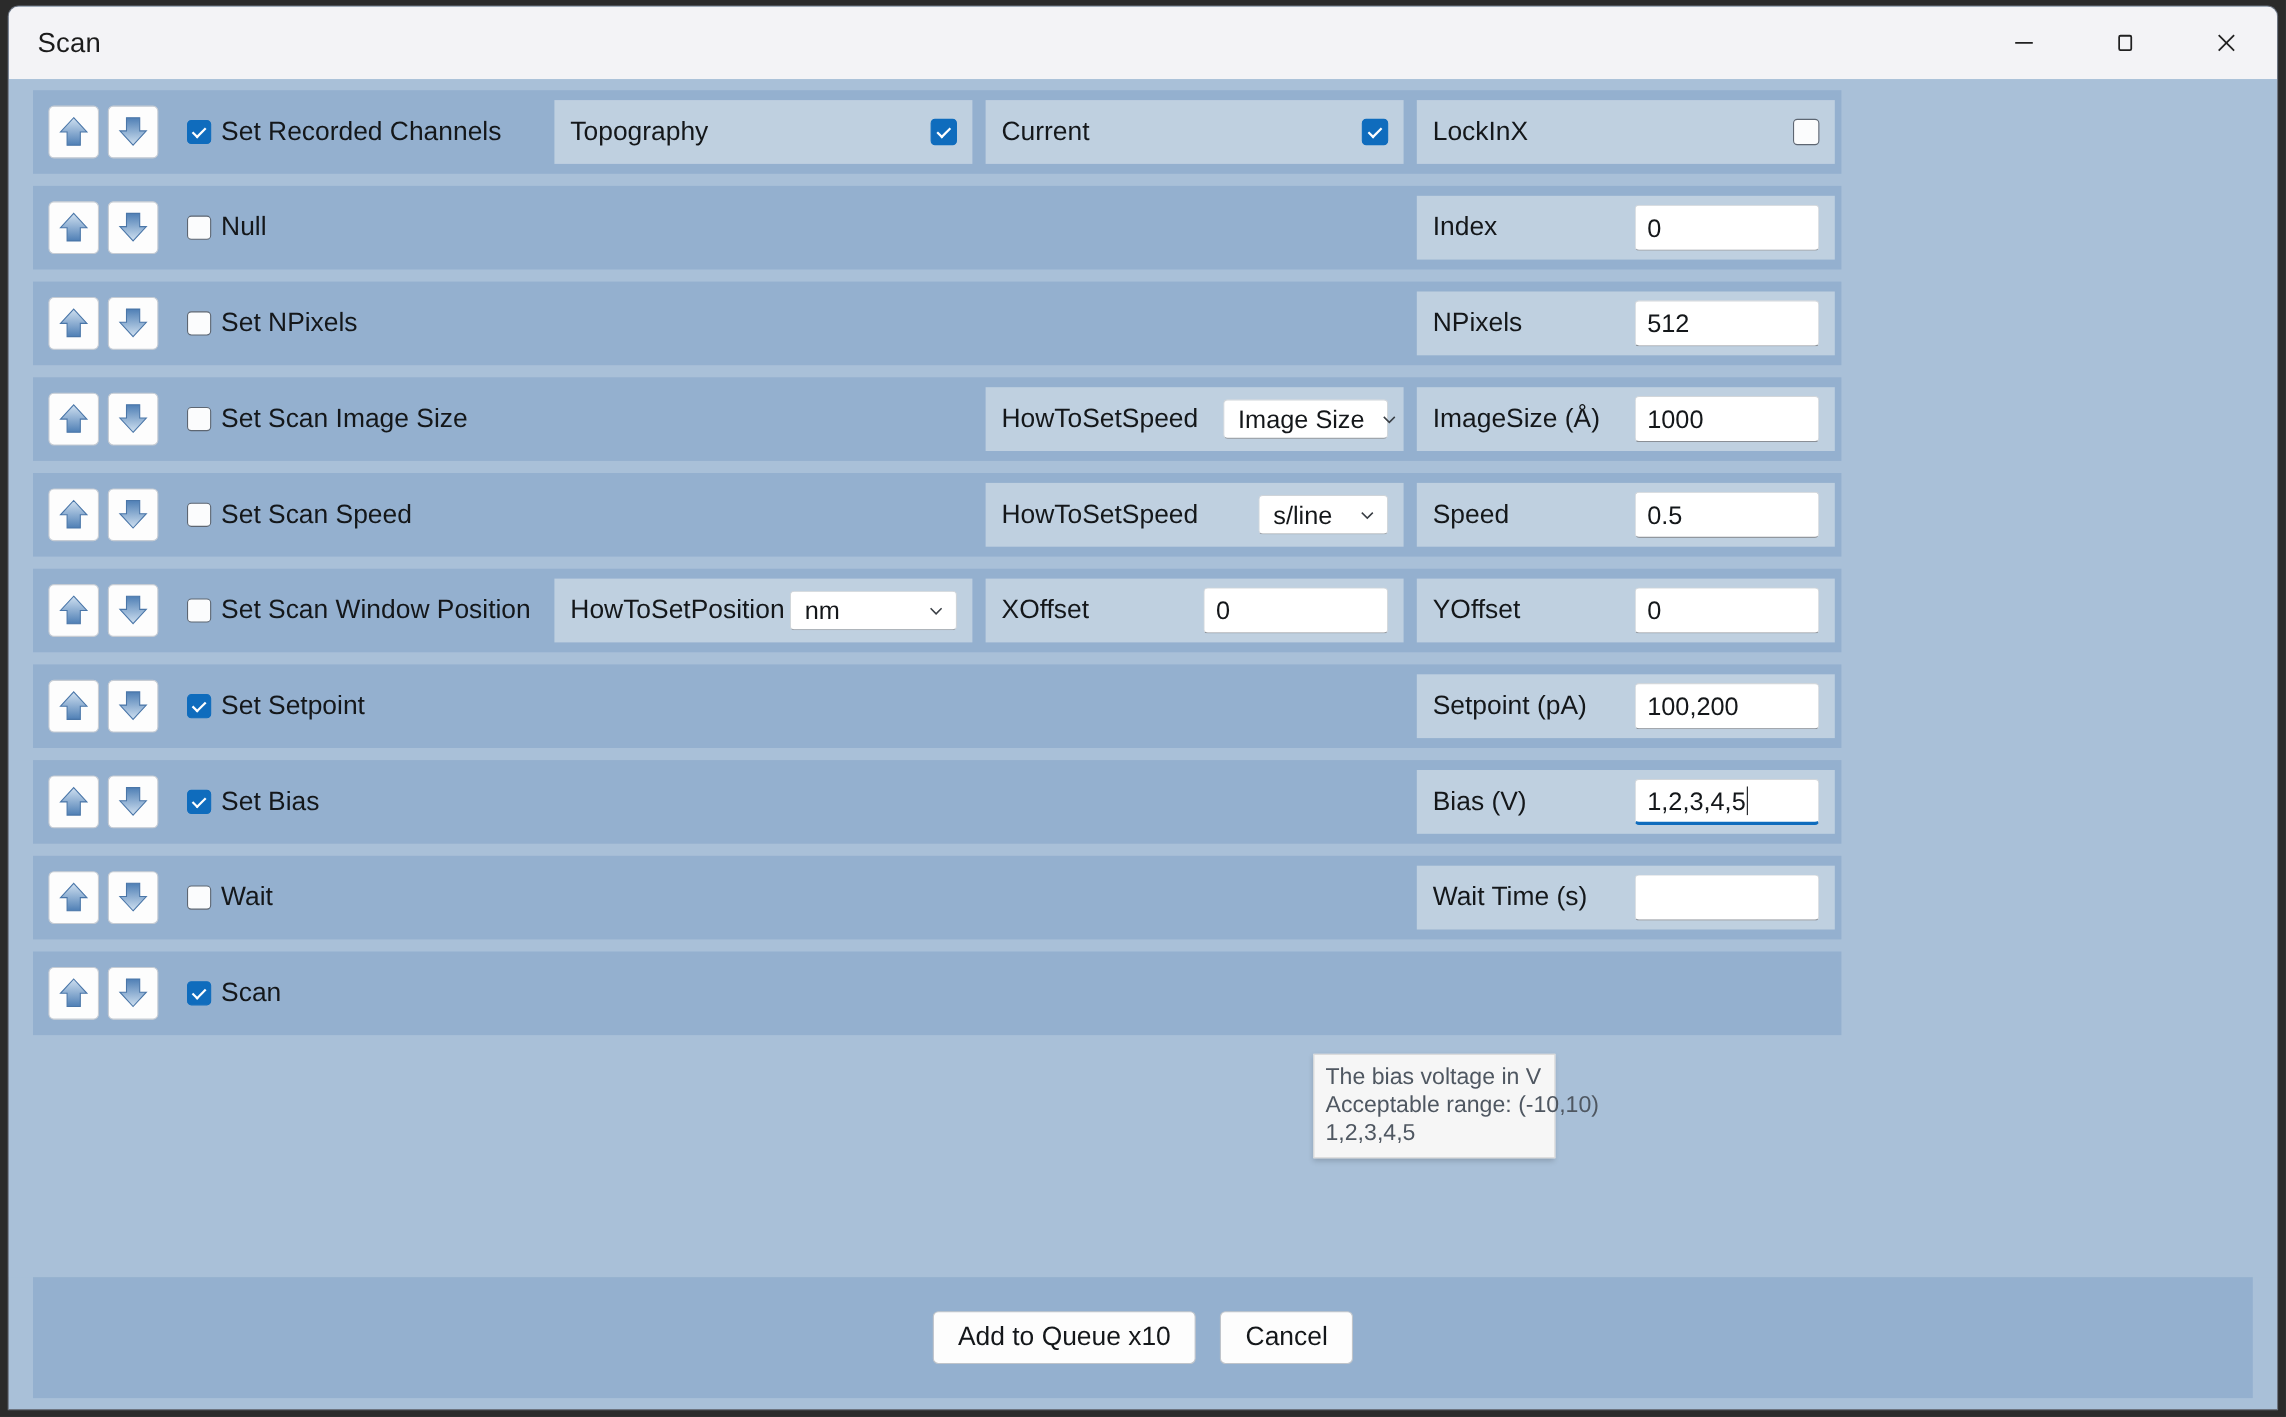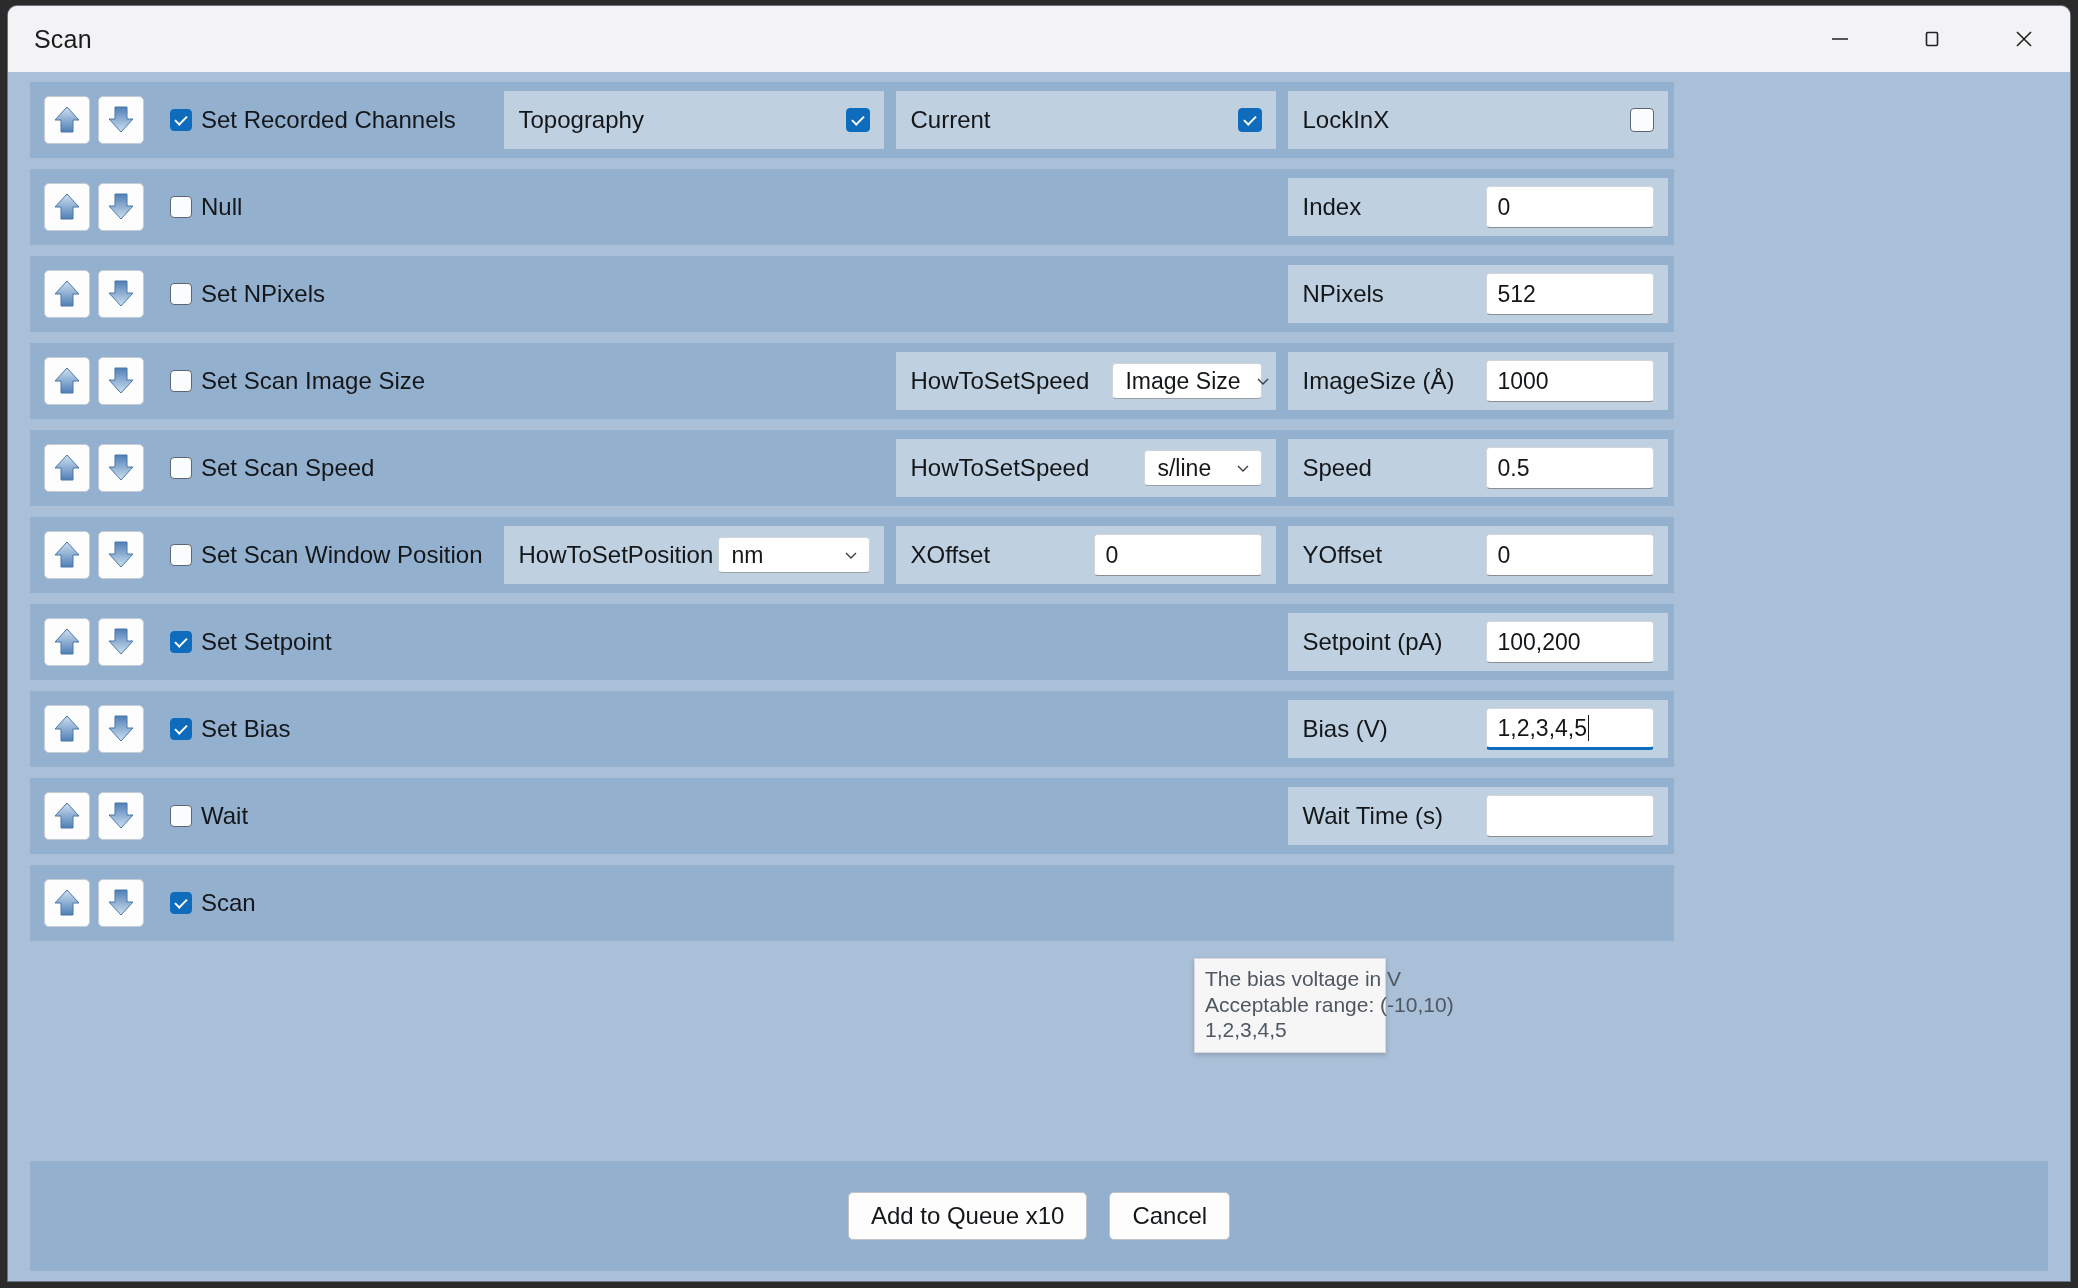--- a/index.html
+++ b/index.html
@@ -196,21 +196,21 @@
     padding: 0 22px;
     box-sizing: border-box;
   }
   #btn-add { min-width: 196px; }
   #btn-cancel { min-width: 118px; }
 
   
   #tooltip {
     position: absolute;
     left: 1186px; top: 886px;
-    width: 192px;
+    width: 220px;
     background: #f6f6f6;
     border: 1px solid #d9d9d9;
     box-shadow: 0 2px 5px rgba(0,0,0,.18);
     padding: 7px 10px 9px 10px;
     box-sizing: border-box;
     font-size: 21px;
     line-height: 1.22;
     color: #4f5761;
     z-index: 50;
   }

